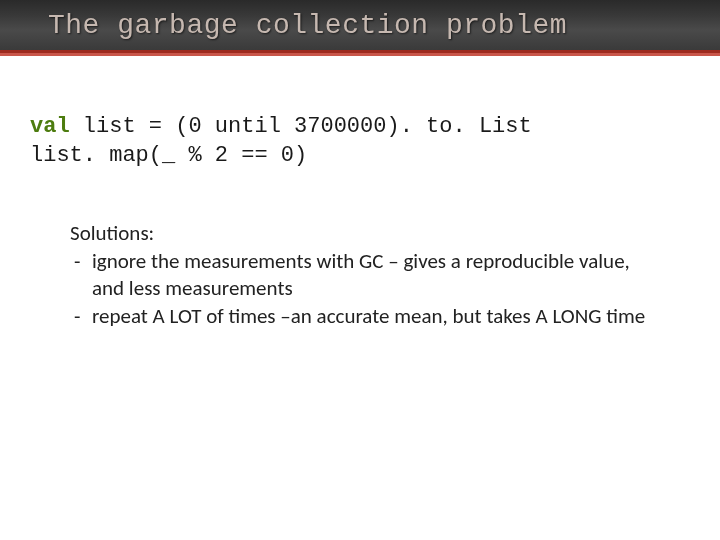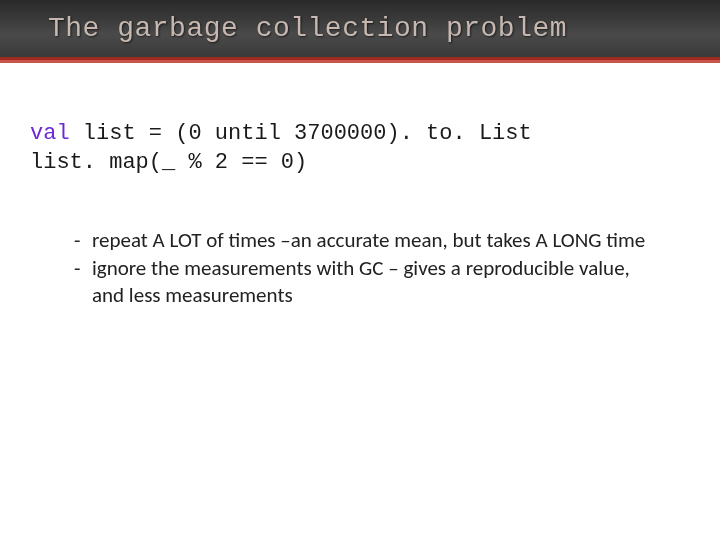--- a/index.html
+++ b/index.html
@@ -5,21 +5,21 @@
   * { margin: 0; padding: 0; box-sizing: border-box; }
   body {
     width: 720px;
     height: 540px;
     background: #ffffff;
     font-family: "Calibri", "Segoe UI", sans-serif;
     overflow: hidden;
   }
   .title-band {
     width: 100%;
-    height: 60px;
+    height: 53px;
     background: linear-gradient(to bottom,
       #2a2a2a 0%,
       #383838 30%,
       #4a4a4a 60%,
       #3a3a3a 100%);
     border-bottom: 3px solid #9e2b1f;
     display: flex;
     align-items: center;
     padding-left: 48px;
     position: relative;
@@ -39,21 +39,21 @@
     text-shadow: 1px 1px 2px rgba(0,0,0,0.6);
   }
   .code-block {
     margin: 60px 30px 0 30px;
     font-family: "Courier New", monospace;
     font-size: 22px;
     color: #1a1a1a;
     line-height: 1.3;
     white-space: pre;
   }
-  .kw { color: #6d28d9; }
+  .kw { color: #4d7c0f; font-weight: bold; }
   .body-block {
     margin: 50px 70px 0 70px;
     font-size: 21px;
     color: #222;
     line-height: 1.25;
   }
   .body-heading { margin-bottom: 2px; }
   .bullets {
     list-style: none;
     padding-left: 0;
@@ -74,17 +74,18 @@
 <body>
 
 <div class="title-band">
   <div class="title-text">The garbage collection problem</div>
 </div>
 
 <div class="code-block"><span class="kw">val</span><span> list = (0 until 3700000). to. List</span>
 <span>list. map(_ % 2 == 0)</span></div>
 
 <div class="body-block">
+  <div class="body-heading">Solutions:</div>
   <ul class="bullets">
+    <li>ignore the measurements with GC – gives a reproducible value, and less measurements</li>
     <li>repeat A LOT of times –an accurate mean, but takes A LONG time</li>
-    <li>ignore the measurements with GC – gives a reproducible value, and less measurements</li>
   </ul>
 </div>
 
 </body></html>

